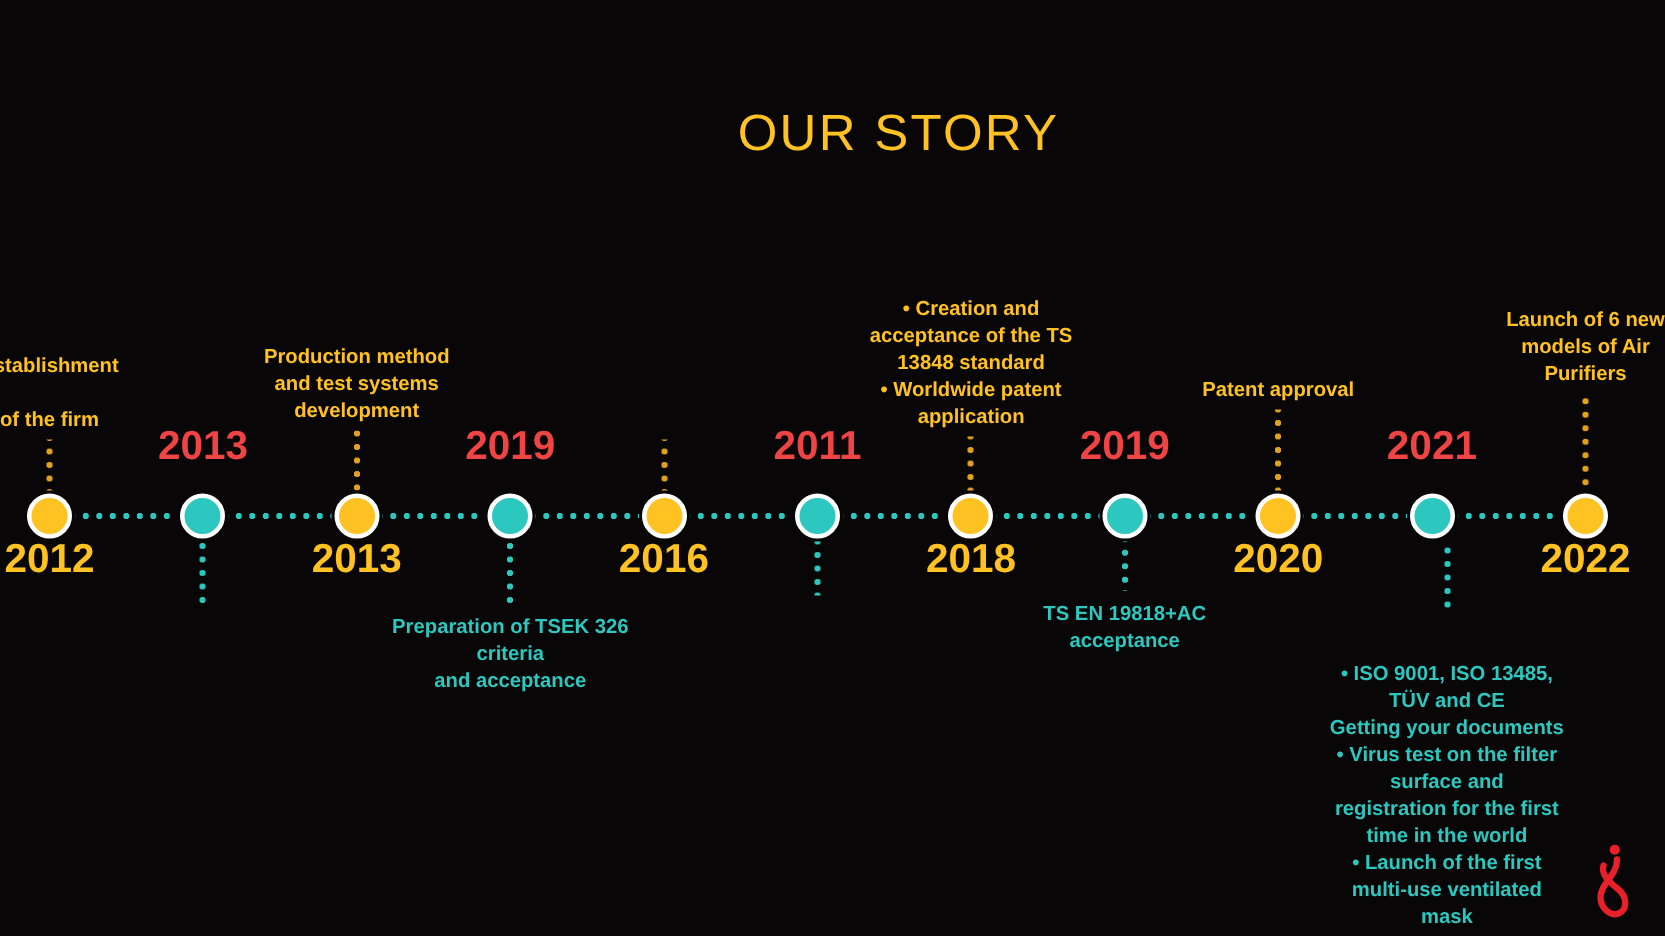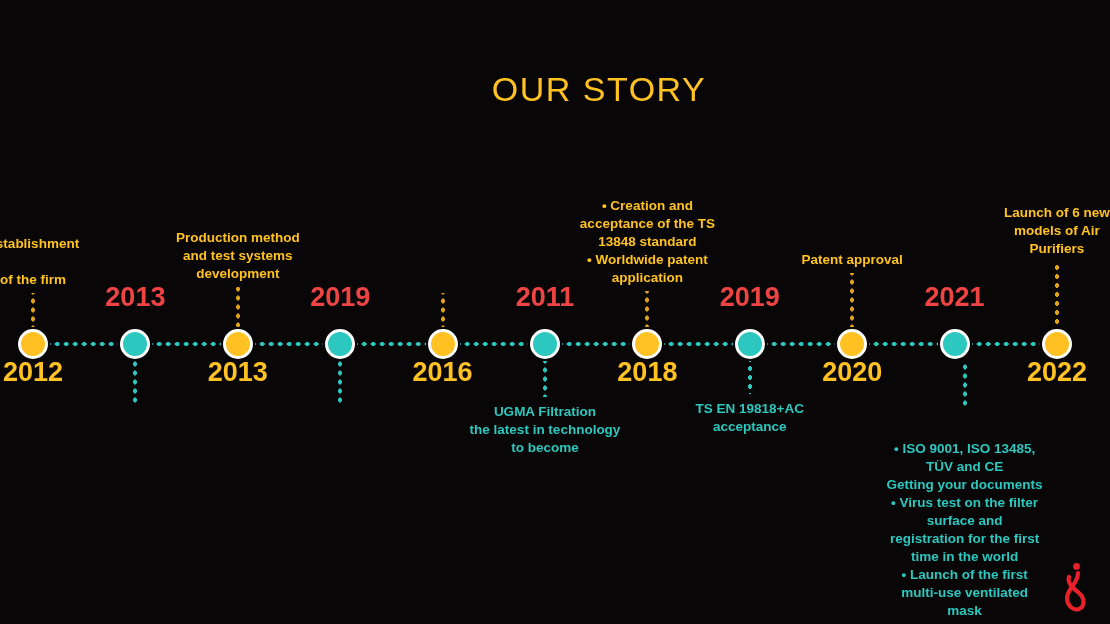--- a/index.html
+++ b/index.html
@@ -150,33 +150,33 @@
       <div class="node gold" style="left: 237.8px; top: 344px;"></div>
       <div class="year gold" style="left: 237.8px; top: 357px;">2013</div>
       <div class="desc gold" style="left: 237.8px; width: 175px; top: 229px;">Production method
 and test systems
 development</div>
       <div class="stem gold" style="left: 237.8px; top: 287px; height: 40px;">
         <i></i>
       </div>
       <div class="node teal" style="left: 340.2px; top: 344px;"></div>
       <div class="year teal" style="left: 340.2px; top: 282px;">2019</div>
+      <div class="desc teal" style="left: 340.2px; width: 195px; top: 409px;">Preparation of TSEK 326
+criteria
+and acceptance</div>
       <div class="stem teal" style="left: 340.2px; top: 361px; height: 42px;">
         <i></i>
       </div>
       <div class="node gold" style="left: 442.6px; top: 344px;"></div>
       <div class="year gold" style="left: 442.6px; top: 357px;">2016</div>
       <div class="stem gold" style="left: 442.6px; top: 293px; height: 34px;">
         <i></i>
       </div>
       <div class="node teal" style="left: 545px; top: 344px;"></div>
       <div class="year teal" style="left: 545px; top: 282px;">2011</div>
-      <div class="desc teal" style="left: 545px; width: 185px; top: 403px;">UGMA Filtration
-the latest in technology
-to become</div>
       <div class="stem teal" style="left: 545px; top: 361px; height: 36px;">
         <i></i>
       </div>
       <div class="node gold" style="left: 647.4px; top: 344px;"></div>
       <div class="year gold" style="left: 647.4px; top: 357px;">2018</div>
       <div class="desc gold" style="left: 647.4px; width: 175px; top: 197px;">•  Creation and
 acceptance of the TS
 13848 standard
 •  Worldwide patent
 application</div>

